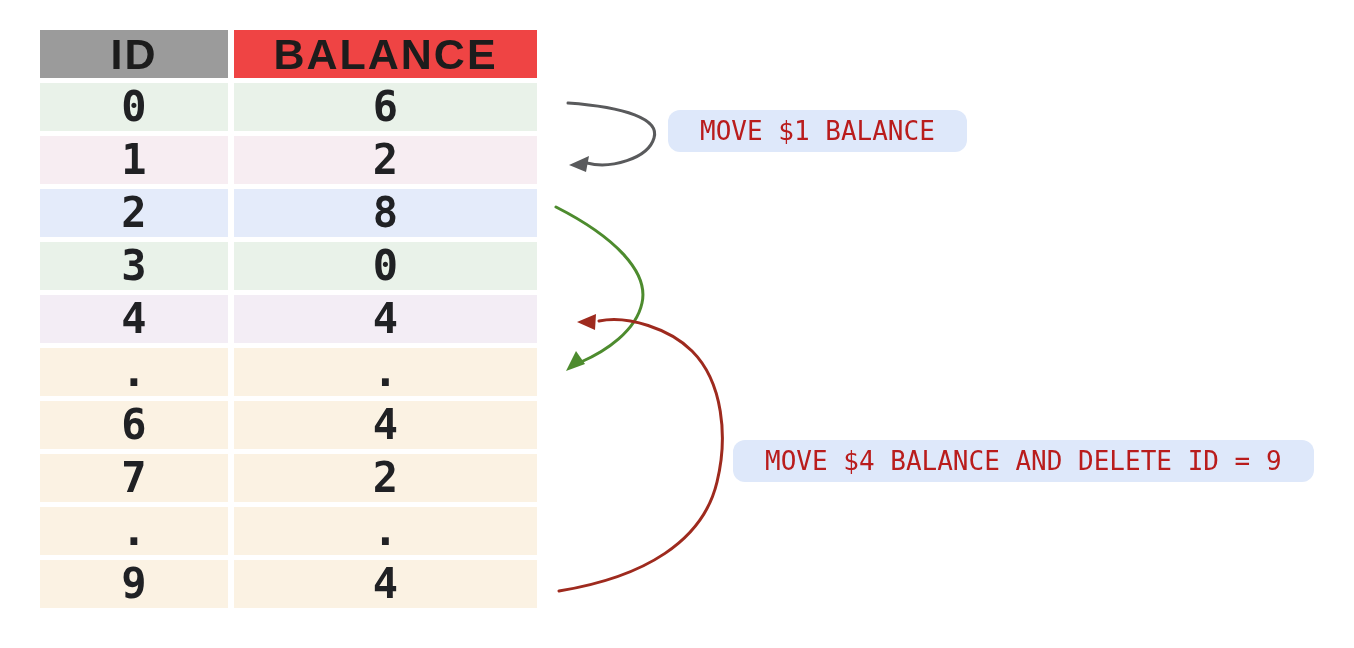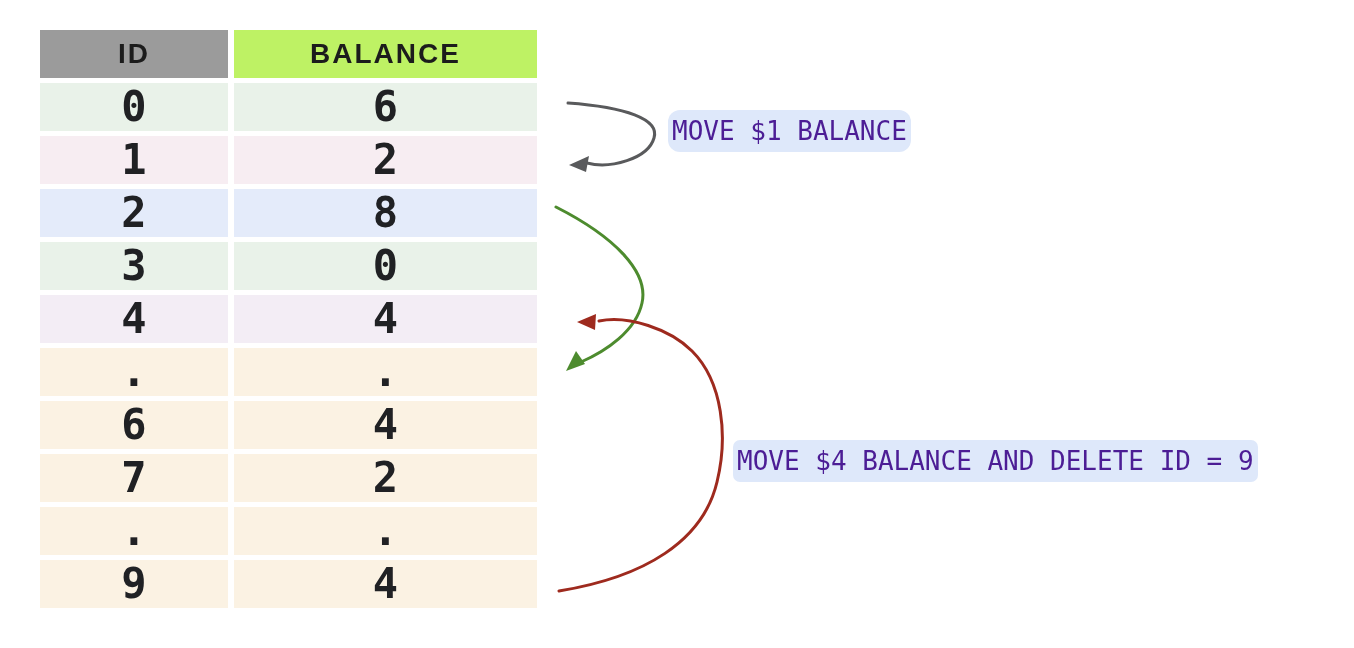--- a/index.html
+++ b/index.html
@@ -19,21 +19,21 @@
     border-collapse: separate;
     border-spacing: 6px 5px;
   }
   table.btable th {
     width: 188px;
     height: 48px;
     text-align: center;
     vertical-align: middle;
     font-family: "Liberation Sans", sans-serif;
     font-weight: bold;
-    font-size: 28px;
+    font-size: 43px;
     letter-spacing: 2px;
     color: #1c1c1c;
     line-height: 48px;
     padding: 0;
   }
   table.btable th.balcol { width: 303px; }
   table.btable td {
     height: 48px;
     text-align: center;
     vertical-align: middle;
@@ -53,42 +53,42 @@
   svg.arrows path.shaft {
     fill: none;
     stroke-width: 3;
     stroke-linecap: round;
   }
 
   .pill {
     position: absolute;
     height: 42px;
     line-height: 42px;
-    padding: 0 4px;
+    padding: 0 32px;
     border-radius: 12px;
     background: #dee8fa;
-    color: #4c1d95;
+    color: #b91c1c;
     font-family: "DejaVu Sans Mono", monospace;
     font-size: 26px;
     white-space: nowrap;
   }
   .pill1 { left: 668px; top: 110px; }
   .pill2 { left: 663px; top: 252px; }
-  .pill3 { left: 733px; top: 440px; border-radius: 7px; }
+  .pill3 { left: 733px; top: 440px; }
 </style>
 </head>
 <body>
 
 <div class="canvas">
 
   <table class="btable">
     <thead>
       <tr>
         <th style="background-color: rgb(155, 155, 155);">ID</th>
-        <th class="balcol" style="background-color: #bef264;">BALANCE</th>
+        <th class="balcol" style="background-color: #ef4444;">BALANCE</th>
       </tr>
     </thead>
     <tbody>
       <tr>
         <td style="background-color: rgb(233, 242, 233);">0</td>
         <td style="background-color: rgb(233, 242, 233);">6</td>
       </tr>
       <tr>
         <td style="background-color: rgb(247, 237, 242);">1</td>
         <td style="background-color: rgb(247, 237, 242);">2</td>

